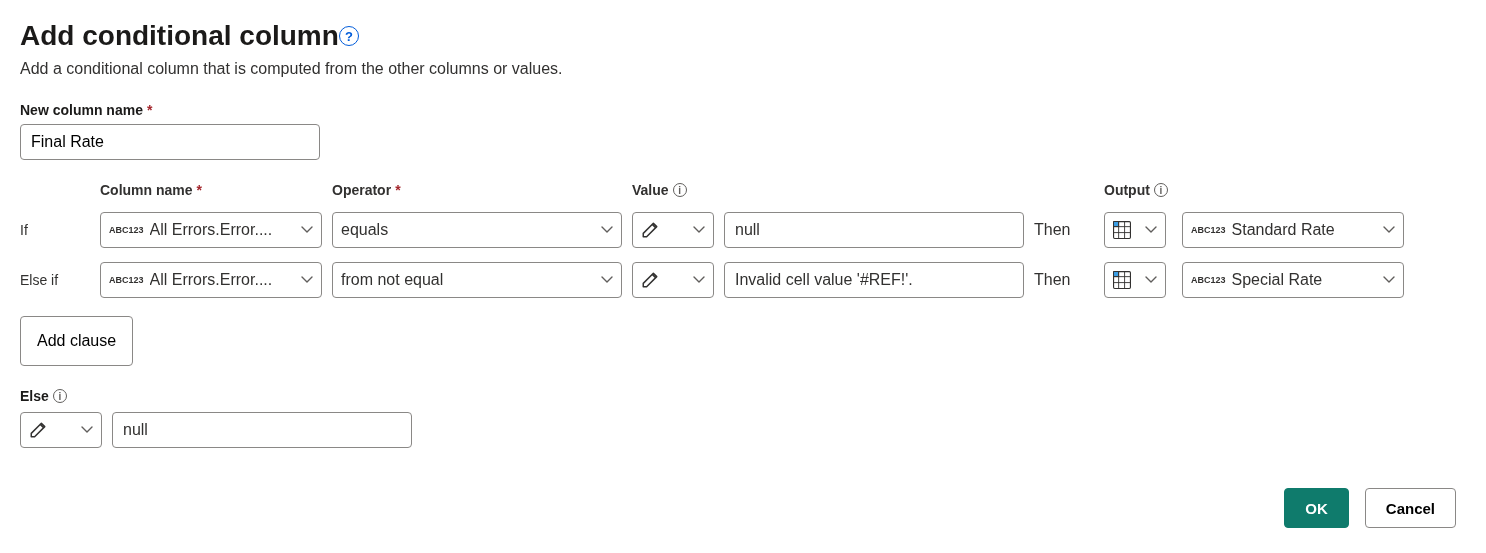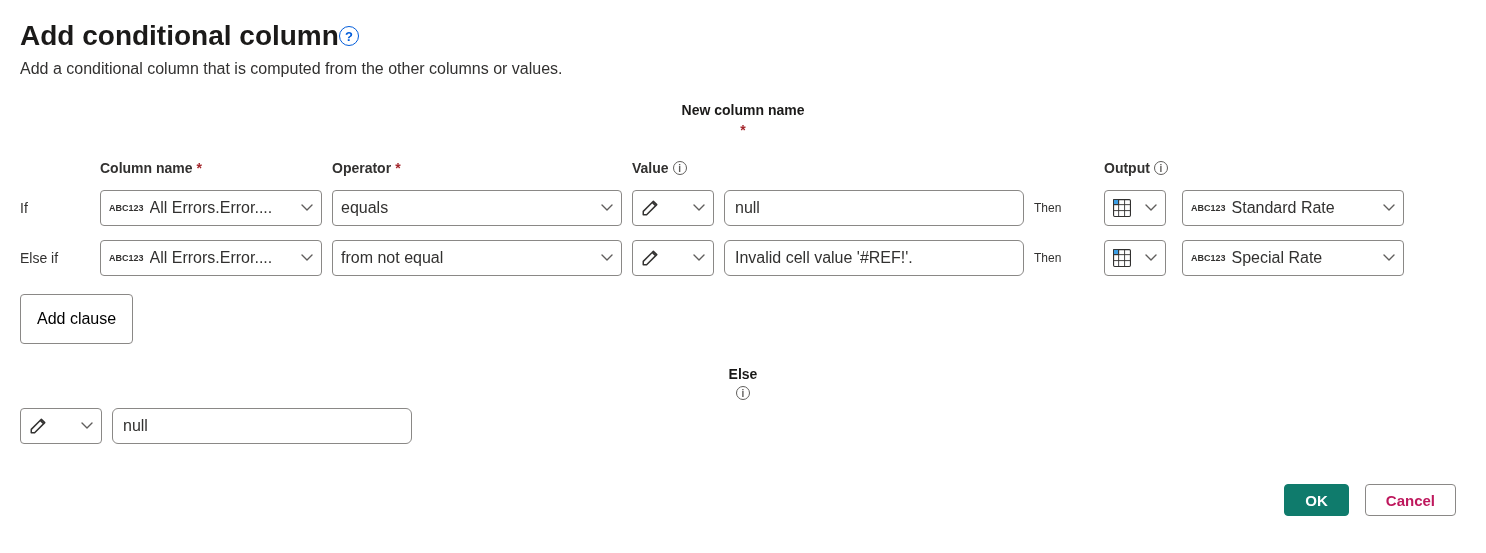--- a/index.html
+++ b/index.html
@@ -40,21 +40,20 @@
       margin-bottom: 24px;
     }
     .field-label {
       font-size: 14px;
       font-weight: 600;
       color: #1b1a19;
       margin-bottom: 6px;
       display: flex;
       align-items: center;
       gap: 4px;
-      flex-direction: column;
     }
     .req { color: #a4262c; }
     .info-circle {
       width: 14px; height: 14px;
       border: 1.3px solid #605e5c;
       border-radius: 50%;
       display: inline-flex;
       align-items: center;
       justify-content: center;
       font-size: 10px;
@@ -78,21 +77,21 @@
     }
     .col-header {
       font-size: 14px;
       font-weight: 600;
       display: flex;
       align-items: center;
       gap: 4px;
     }
     .row-label { font-size: 14px; }
     .then-label {
-      font-size: 12px;
+      font-size: 16px;
       text-align: left;
     }
     .select-box, .icon-dropdown, .value-input {
       height: 36px;
       border: 1px solid #8a8886;
       border-radius: 4px;
       background: #fff;
       display: flex;
       align-items: center;
       font-size: 16px;
@@ -127,21 +126,20 @@
     }
     .chevron svg { display: block; }
     .icon-dropdown {
       width: 82px;
       padding: 0 8px;
       justify-content: space-between;
       cursor: pointer;
     }
     .value-input {
       padding: 0 10px;
-      border-radius: 6px;
     }
     .table-icon {
       width: 18px; height: 18px;
       flex-shrink: 0;
     }
     .pencil-icon {
       width: 18px; height: 18px;
     }
     .add-clause-btn {
       margin-top: 18px;
@@ -164,37 +162,37 @@
     .else-row .icon-dropdown { width: 82px; }
     .else-row .value-input { width: 300px; }
     .footer {
       display: flex;
       justify-content: flex-end;
       gap: 16px;
       margin-top: 40px;
       padding-right: 10px;
     }
     .btn {
-      height: 32px;
+      height: 40px;
       padding: 0 20px;
       border-radius: 4px;
       font-size: 15px;
       font-weight: 600;
       cursor: pointer;
       font-family: inherit;
     }
     .btn-primary {
       background: #0f7b6c;
       border: 1px solid #0f7b6c;
       color: #fff;
     }
     .btn-secondary {
       background: #fff;
       border: 1px solid #8a8886;
-      color: #be185d;
+      color: #000000;
     }
   </style>
 </head>
 <body>
 
 
 
 
 <svg width="0" height="0" style="position:absolute">
   <defs>
@@ -219,20 +217,21 @@
   <h1>Add conditional column</h1>
   <span class="help-circle">?</span>
 </div>
 <p class="subtitle">Add a conditional column that is computed from the other columns or values.</p>
 
 <div class="block-new-col">
   <div class="field-label">
     <span>New column name</span>
       <span class="req">*</span>
   </div>
+  <input class="text-input" value="Final Rate" style="">
 </div>
 
 <div class="grid">
 
   <div></div>
   <div class="col-header">
       <span>Column name</span> 
       <span class="req">*</span>
     </div>
   <div class="col-header">

